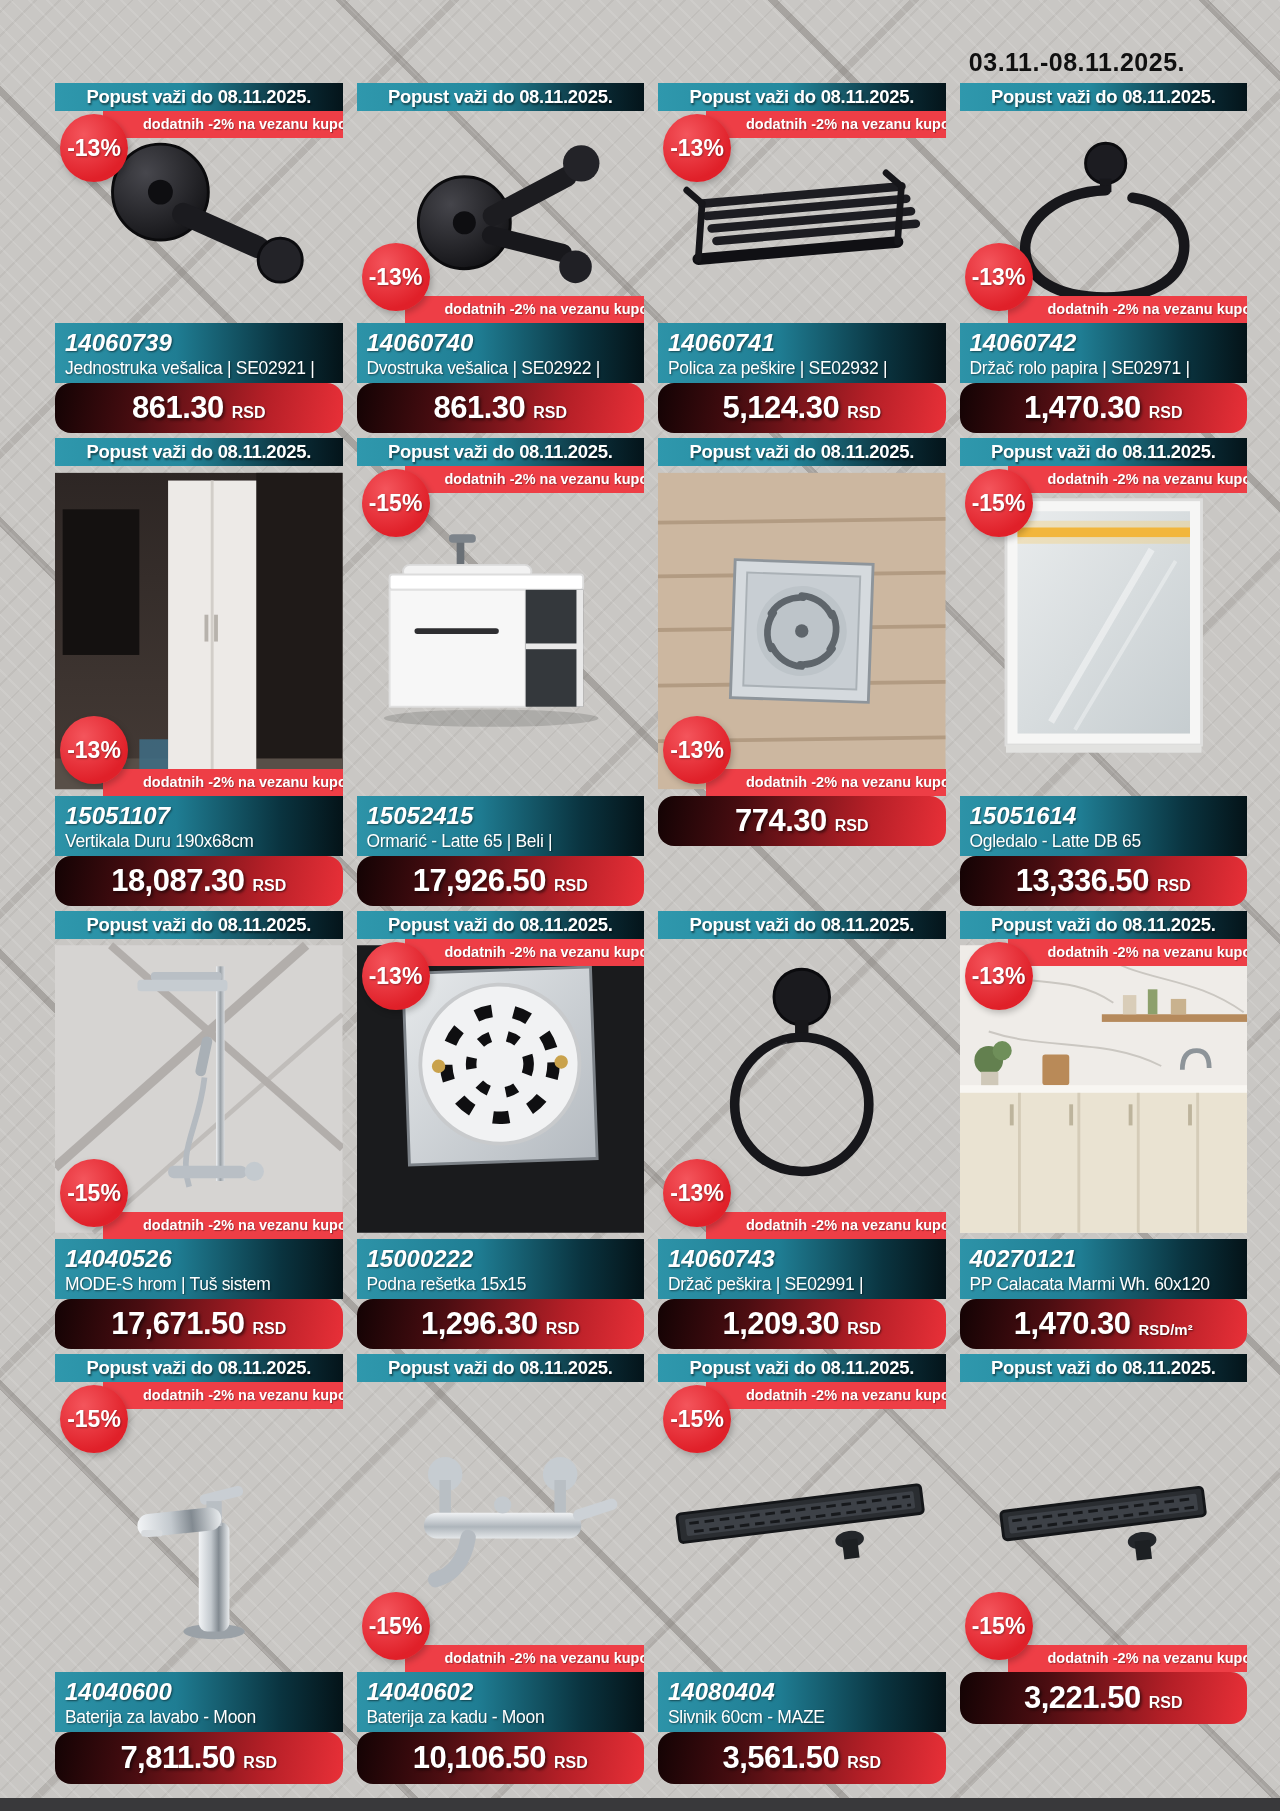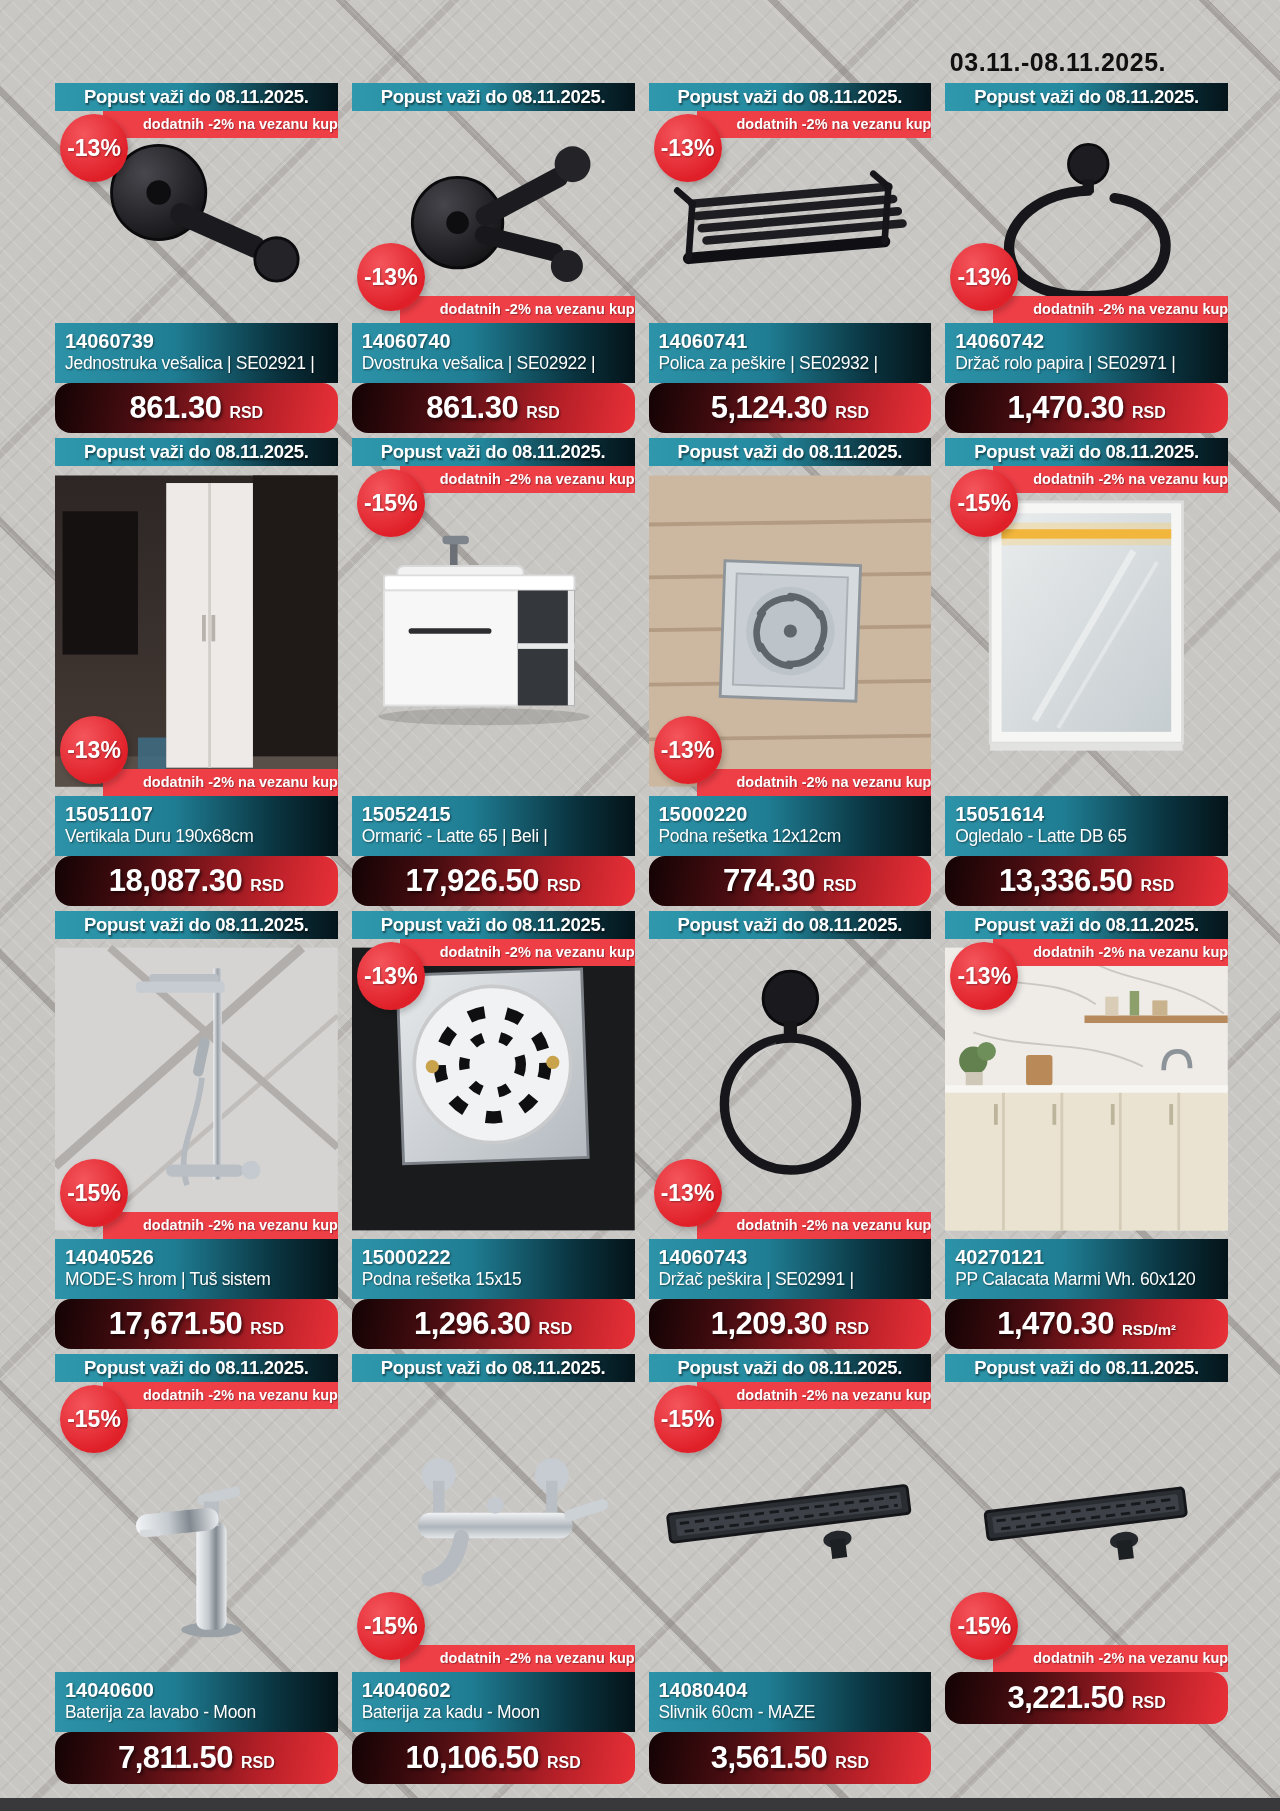--- a/index.html
+++ b/index.html
@@ -7,21 +7,21 @@
   body {
     height:1811px; overflow:hidden; position:relative;
     font-family:"Liberation Sans", sans-serif;
     background-color:#c9c7c4;
     background-image:
       repeating-linear-gradient(45deg, rgba(255,255,255,.10) 0 2px, transparent 2px 13px),
       repeating-linear-gradient(-45deg, rgba(120,115,110,.10) 0 2px, transparent 2px 17px),
       repeating-linear-gradient(45deg, transparent 0 298px, rgba(138,134,130,.55) 298px 305px),
       repeating-linear-gradient(135deg, transparent 0 318px, rgba(158,154,150,.45) 318px 325px);
   }
-  .page { padding:48px 52px 0 55px; }
+  .page { padding:48px 33px 0 55px; }
   .date { font-size:25px; font-weight:bold; color:#101010; text-align:right; padding-right:62px; letter-spacing:.5px; height:30px; }
   .row { display:grid; grid-template-columns:repeat(4,1fr); column-gap:14px; margin-top:5px; }
   .card { display:flex; flex-direction:column; }
   .banner {
     height:28px; line-height:28px; text-align:center; color:#fff;
     font-size:18.5px; font-weight:bold; letter-spacing:-.3px;
     text-shadow:1px 2px 2px rgba(0,0,0,.55);
     background:linear-gradient(90deg,#2f98ad 0%,#2488 45%,#0a2e39 82%,#04141a 100%);
     background:linear-gradient(90deg,#2f98ad 0%,#23889d 45%,#0a2e39 82%,#04141a 100%);
     white-space:nowrap; overflow:hidden;
@@ -44,21 +44,21 @@
     background:radial-gradient(circle at 35% 30%, #f4555c, #e02029 70%);
     color:#fff; font-size:23px; font-weight:bold;
     display:flex; align-items:center; justify-content:center;
     text-shadow:1px 1px 2px rgba(0,0,0,.35); box-shadow:2px 3px 6px rgba(0,0,0,.22);
   }
   .ov.top .badge { top:3px; } .ov.bottom .badge { bottom:12px; }
   .info {
     height:60px; padding:6px 10px 0; color:#fff;
     background:linear-gradient(90deg,#2d93a8 0%,#1f7d93 42%,#0a3440 78%,#041318 100%);
   }
-  .code { font-size:20px; font-weight:bold; line-height:1.2; text-shadow:1px 1px 2px rgba(0,0,0,.5); }
+  .code { font-size:24px; font-weight:bold; line-height:1.2; text-shadow:1px 1px 2px rgba(0,0,0,.5);font-style:italic; }
   .name { font-size:17.5px; font-weight:normal; letter-spacing:-.3px; white-space:nowrap; overflow:hidden; text-shadow:1px 1px 2px rgba(0,0,0,.5); }
   .price {
     height:50px; display:flex; align-items:center; justify-content:center; gap:8px; color:#fff;
     background:linear-gradient(100deg,#130304 0%,#4a0d11 30%,#b51f27 72%,#e93038 100%);
     border-radius:16px;
   }
   .r4 .price { height:52px; }
   .val { font-size:31px; font-weight:bold; letter-spacing:-.5px; text-shadow:2px 2px 3px rgba(0,0,0,.55); }
   .cur { font-size:16px; font-weight:bold; margin-top:10px; text-shadow:1px 1px 2px rgba(0,0,0,.55); }
   .cur.sq { font-size:15px; }
@@ -286,24 +286,20 @@
               <path d="M150,128 a37,37 0 0 1 31,21" transform="rotate(240 150 165)"></path>
               <path d="M150,128 a37,37 0 0 1 31,21" transform="rotate(300 150 165)"></path>
             </g>
             <circle cx="150" cy="165" r="7" fill="#5e656b"></circle>
           </svg>
       <div class="ov bottom">
         <div class="strip">dodatnih -2% na vezanu kupovinu</div>
         <div class="badge">-13%</div>
       </div>
     </div>
-    <div class="info">
-      <div class="code">15000220</div>
-      <div class="name">Podna rešetka 12x12cm</div>
-    </div>
     <div class="price">
       <span class="val">774.30</span>
       <span class="cur">RSD</span>
     </div>
   </div>
       <div class="card">
     <div class="banner">Popust važi do 08.11.2025.</div>
     <div class="imgbox">
           <svg viewBox="0 0 300 330" preserveAspectRatio="xMidYMid meet">
             <defs>

